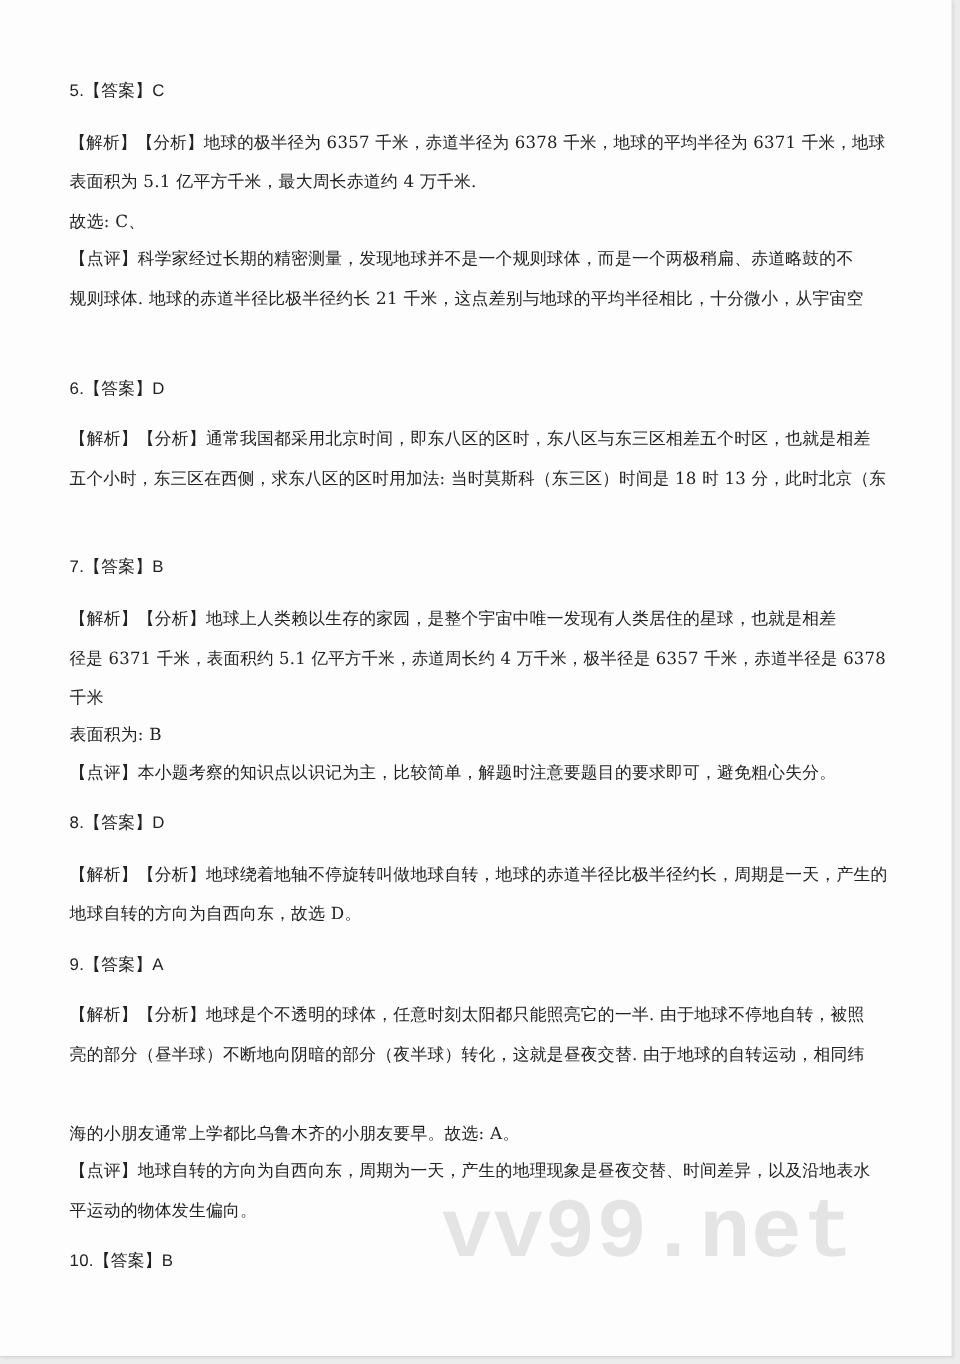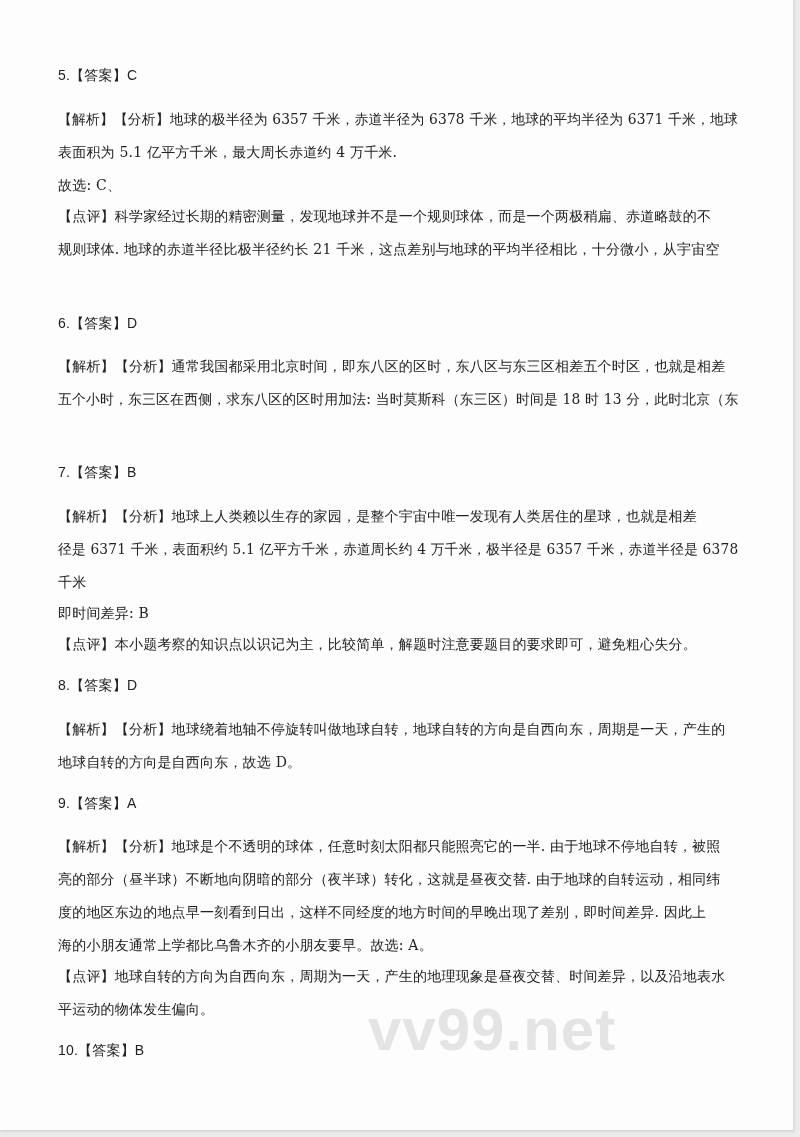--- a/index.html
+++ b/index.html
@@ -11,22 +11,22 @@
       position: absolute; left: 0; top: 0; width: 793px; height: 1130px;
       background: #fdfdfd; border-right: 1px solid #dcdcdc; border-bottom: 1px solid #d6d6d6;
       box-shadow: 1px 1px 2px rgba(0,0,0,0.08);
     }
     .line {
       position: absolute; left: 58px; font-size: 14px; line-height: 18px; white-space: nowrap;
       letter-spacing: 0.2px;
     }
     .ans { font-family: "Liberation Sans", "DejaVu Sans", sans-serif; font-size: 14px; }
     .watermark {
-      position: absolute; left: 368px; top: 990px; font-family: Liberation Sans, sans-serif;
-      font-weight: bold; font-size: 60px; color: #e4e4e4; letter-spacing: 1px; line-height: 80px; text-align: right;
+      position: absolute; left: 368px; top: 990px; font-family: Liberation Mono, monospace;
+      font-weight: bold; font-size: 70px; color: #e4e4e4; letter-spacing: 1px; line-height: 80px; text-align: right;
     }
   </style>
 </head>
 <body>
 
 <div class="page">
 
   <div class="line ans" style="top:66px">5.【答案】C</div>
   <div class="line" style="top: 110px; transform-origin: left top; transform: scaleX(0.984081);">【解析】【分析】地球的极半径为 6357 千米，赤道半径为 6378 千米，地球的平均半径为 6371 千米，地球</div>
   <div class="line" style="top:143px">表面积为 5.1 亿平方千米，最大周长赤道约 4 万千米.</div>
@@ -35,31 +35,30 @@
   <div class="line" style="top:240px">规则球体. 地球的赤道半径比极半径约长 21 千米，这点差别与地球的平均半径相比，十分微小，从宇宙空</div>
 
   <div class="line ans" style="top:314px">6.【答案】D</div>
   <div class="line" style="top:357px">【解析】【分析】通常我国都采用北京时间，即东八区的区时，东八区与东三区相差五个时区，也就是相差</div>
   <div class="line" style="top: 390px; transform-origin: left top; transform: scaleX(0.986938);">五个小时，东三区在西侧，求东八区的区时用加法: 当时莫斯科（东三区）时间是 18 时 13 分，此时北京（东</div>
 
   <div class="line ans" style="top:463px">7.【答案】B</div>
   <div class="line" style="top:507px">【解析】【分析】地球上人类赖以生存的家园，是整个宇宙中唯一发现有人类居住的星球，也就是相差</div>
   <div class="line" style="top: 540px; transform-origin: left top; transform: scaleX(0.979827);">径是 6371 千米，表面积约 5.1 亿平方千米，赤道周长约 4 万千米，极半径是 6357 千米，赤道半径是 6378</div>
   <div class="line" style="top:573px">千米</div>
-  <div class="line" style="top:604px">即时间差异: B</div>
+  <div class="line" style="top:604px">表面积为: B</div>
   <div class="line" style="top:635px">【点评】本小题考察的知识点以识记为主，比较简单，解题时注意要题目的要求即可，避免粗心失分。</div>
 
   <div class="line ans" style="top:676px">8.【答案】D</div>
-  <div class="line" style="top:720px">【解析】【分析】地球绕着地轴不停旋转叫做地球自转，地球自转的方向是自西向东，周期是一天，产生的</div>
-  <div class="line" style="top:753px">地球自转的方向是自西向东，故选 D。</div>
+  <div class="line" style="top:720px">【解析】【分析】地球绕着地轴不停旋转叫做地球自转，地球的赤道半径比极半径约长，周期是一天，产生的</div>
+  <div class="line" style="top:753px">地球自转的方向为自西向东，故选 D。</div>
 
   <div class="line ans" style="top:794px">9.【答案】A</div>
   <div class="line" style="top:870px">亮的部分（昼半球）不断地向阴暗的部分（夜半球）转化，这就是昼夜交替. 由于地球的自转运动，相同纬</div>
   <div class="line" style="top:837px">【解析】【分析】地球是个不透明的球体，任意时刻太阳都只能照亮它的一半. 由于地球不停地自转，被照</div>
-  <div class="line" style="top:903px">度的地区东边的地点早一刻看到日出，这样不同经度的地方时间的早晚出现了差别，即时间差异. 因此上</div>
   <div class="line" style="top:936px">海的小朋友通常上学都比乌鲁木齐的小朋友要早。故选: A。</div>
   <div class="line" style="top:967px">【点评】地球自转的方向为自西向东，周期为一天，产生的地理现象是昼夜交替、时间差异，以及沿地表水</div>
   <div class="line" style="top:1000px">平运动的物体发生偏向。</div>
 
   <div class="line ans" style="top:1041px">10.【答案】B</div>
 
   <div class="watermark">vv99.net</div>
 </div>
 
 </body></html>

